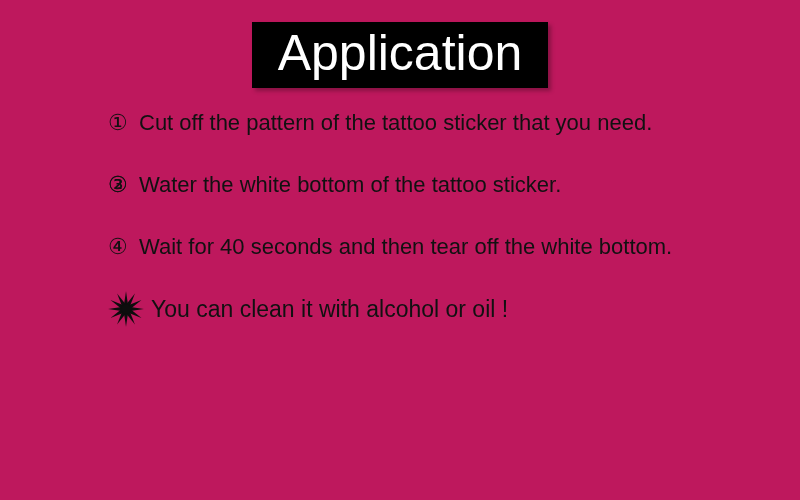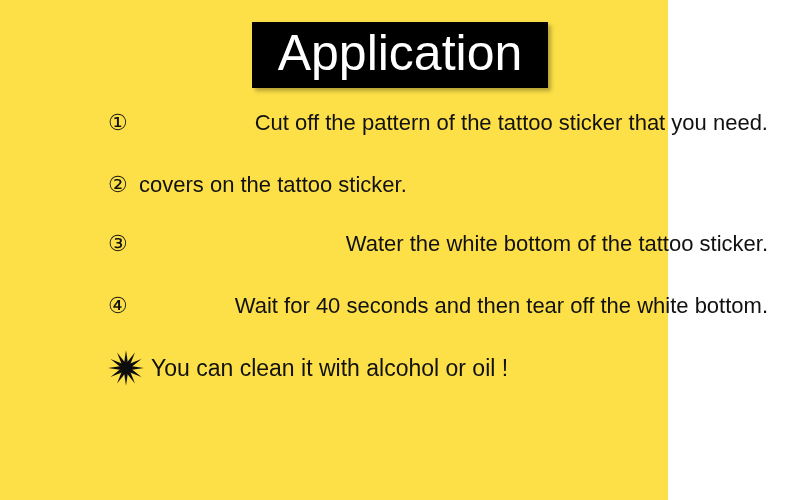--- a/index.html
+++ b/index.html
@@ -11,23 +11,23 @@
     height: 500px;
     background: #ffffff;
     font-family: "Liberation Sans", sans-serif;
     color: #111111;
     overflow: hidden;
     position: relative;
   }
 
   .page {
     position: relative;
-    width: 668px;
+    width: 800px;
     height: 500px;
-    background: #fde047;
+    background: #be185d;
   }
 
   
   .title-wrap {
     position: absolute;
     left: 0;
     top: 22px;
     width: 800px;
     text-align: center;
   }
@@ -64,21 +64,20 @@
   .step-marker {
     position: absolute;
     left: 0;
     top: 0;
     font-size: 22px;
     line-height: 29px;
     color: #111111;
   }
   .step-text {
     display: block;
-    text-align: right;
   }
 
   
   .step.two-line {
     margin-bottom: 30px;
   }
 
   
   .note {
     position: relative;
@@ -111,21 +110,20 @@
 
   <div class="steps">
 
     <div class="step">
       <span class="step-marker">①</span>
       <span class="step-text">Cut off the pattern of the tattoo sticker that you need.</span>
     </div>
 
     <div class="step two-line">
       <span class="step-marker">②</span>
-      <span class="line2">covers on the tattoo sticker.</span>
     </div>
 
     <div class="step">
       <span class="step-marker">③</span>
       <span class="step-text">Water the white bottom of the tattoo sticker.</span>
     </div>
 
     <div class="step">
       <span class="step-marker">④</span>
       <span class="step-text">Wait for 40 seconds and then tear off the white bottom.</span>

